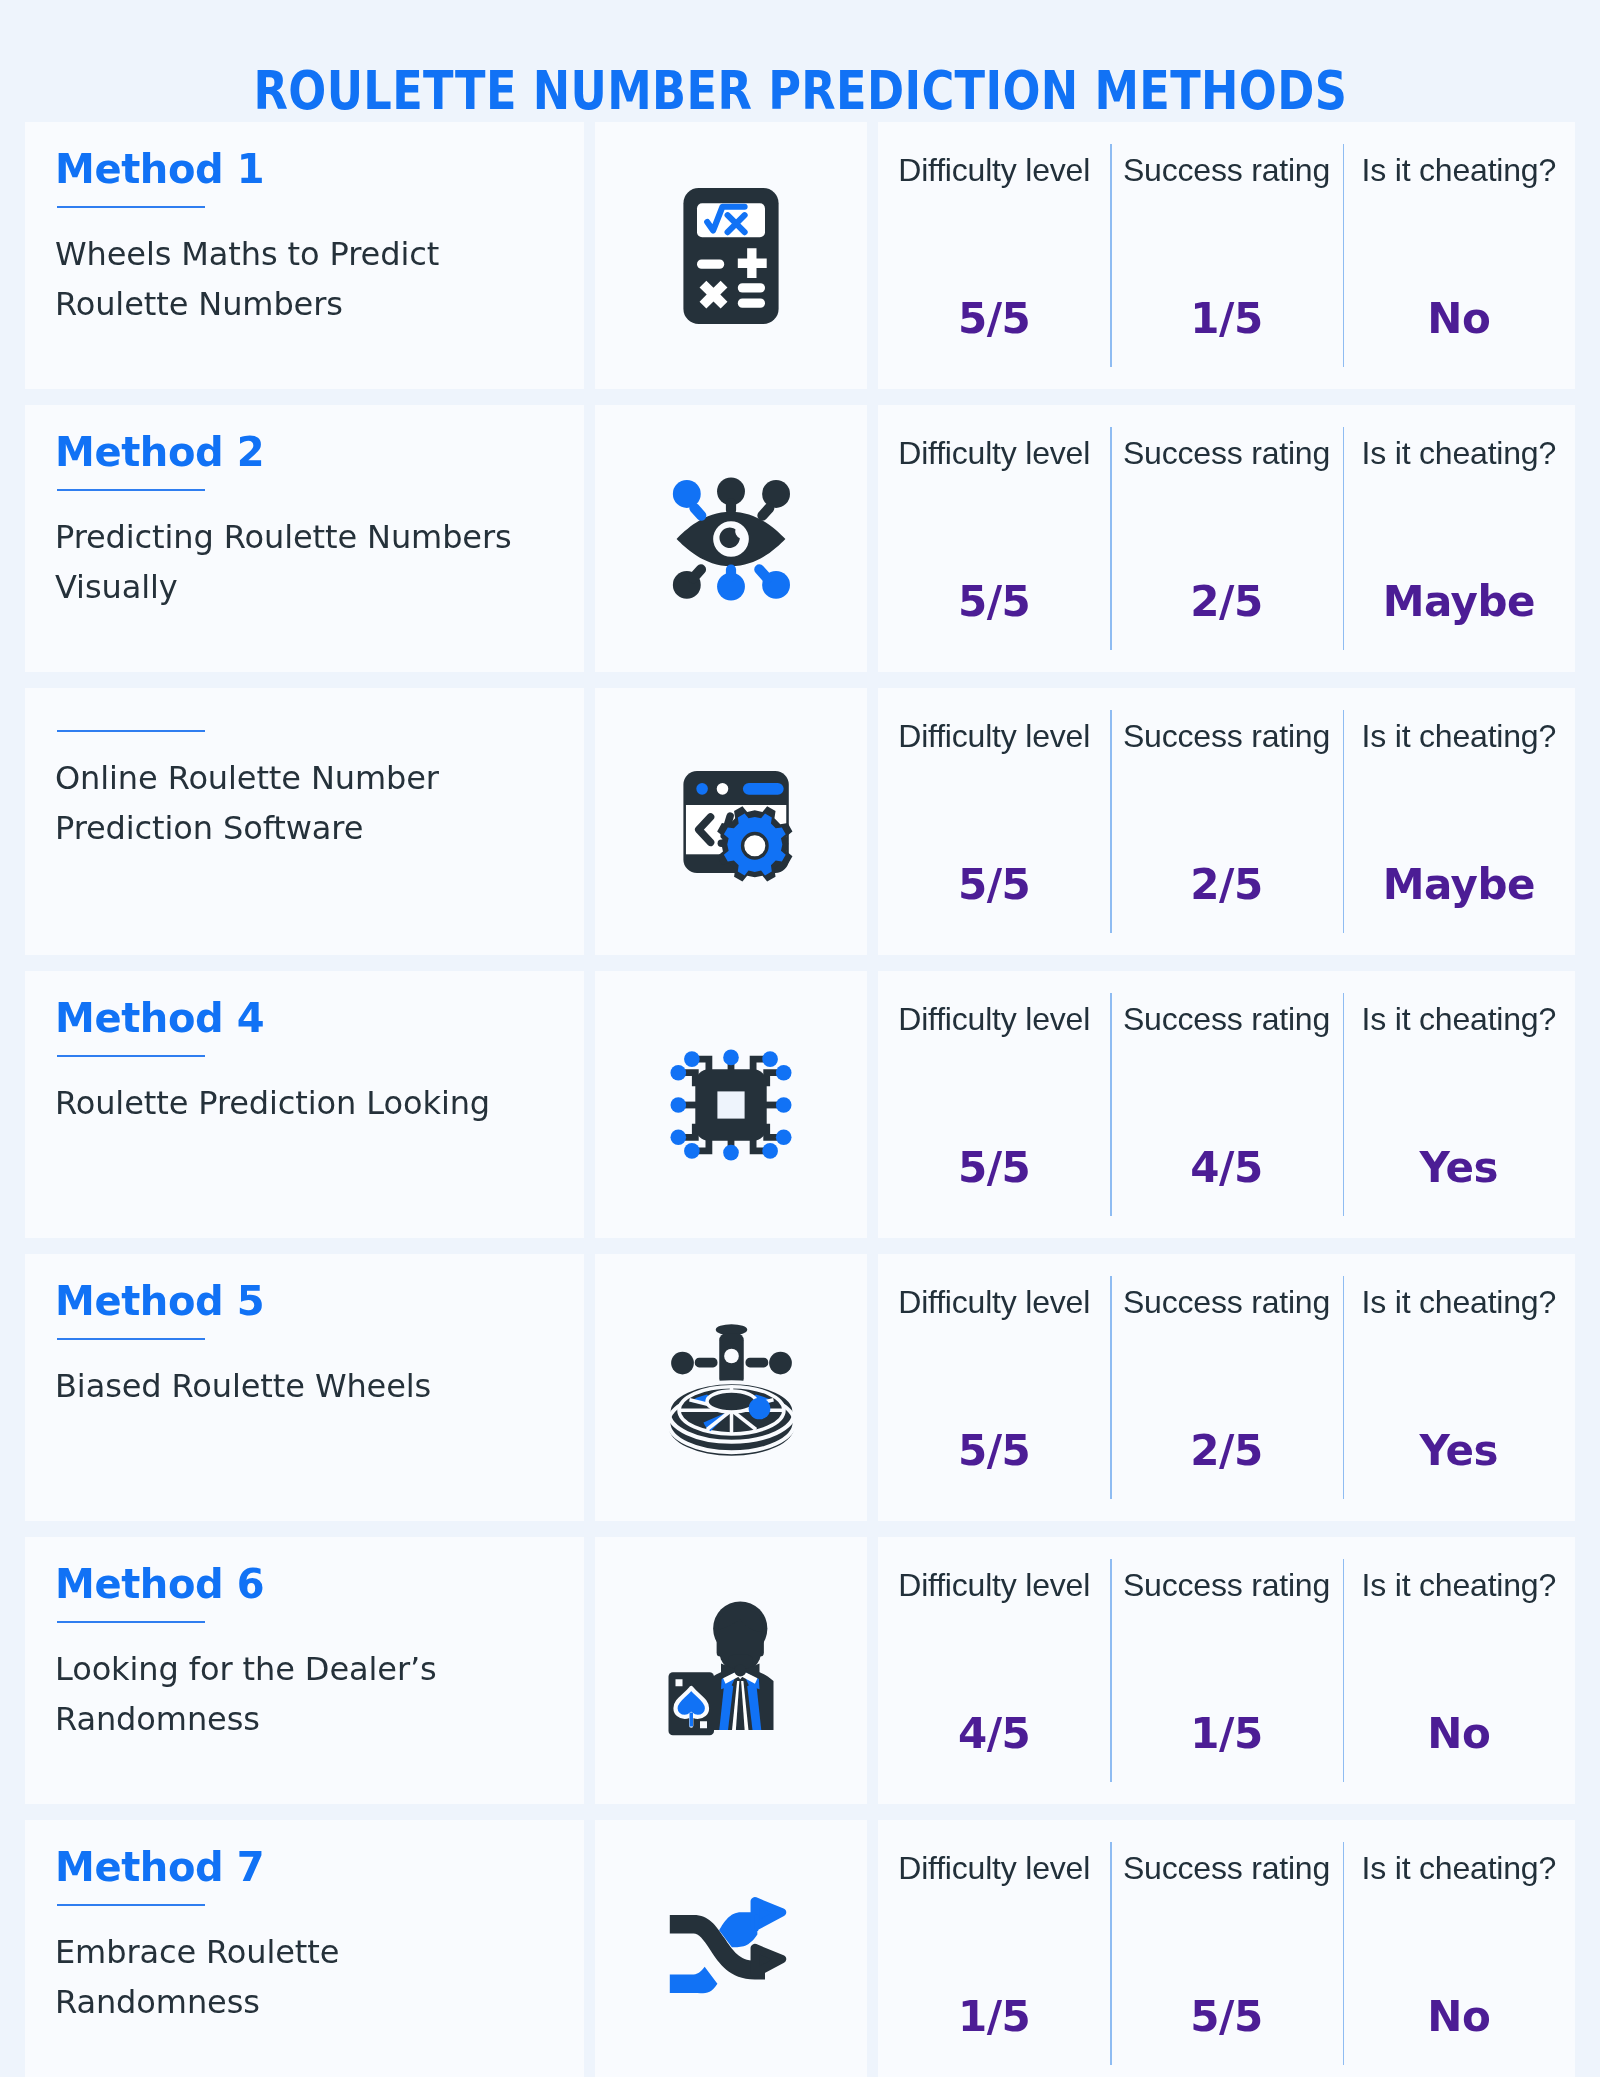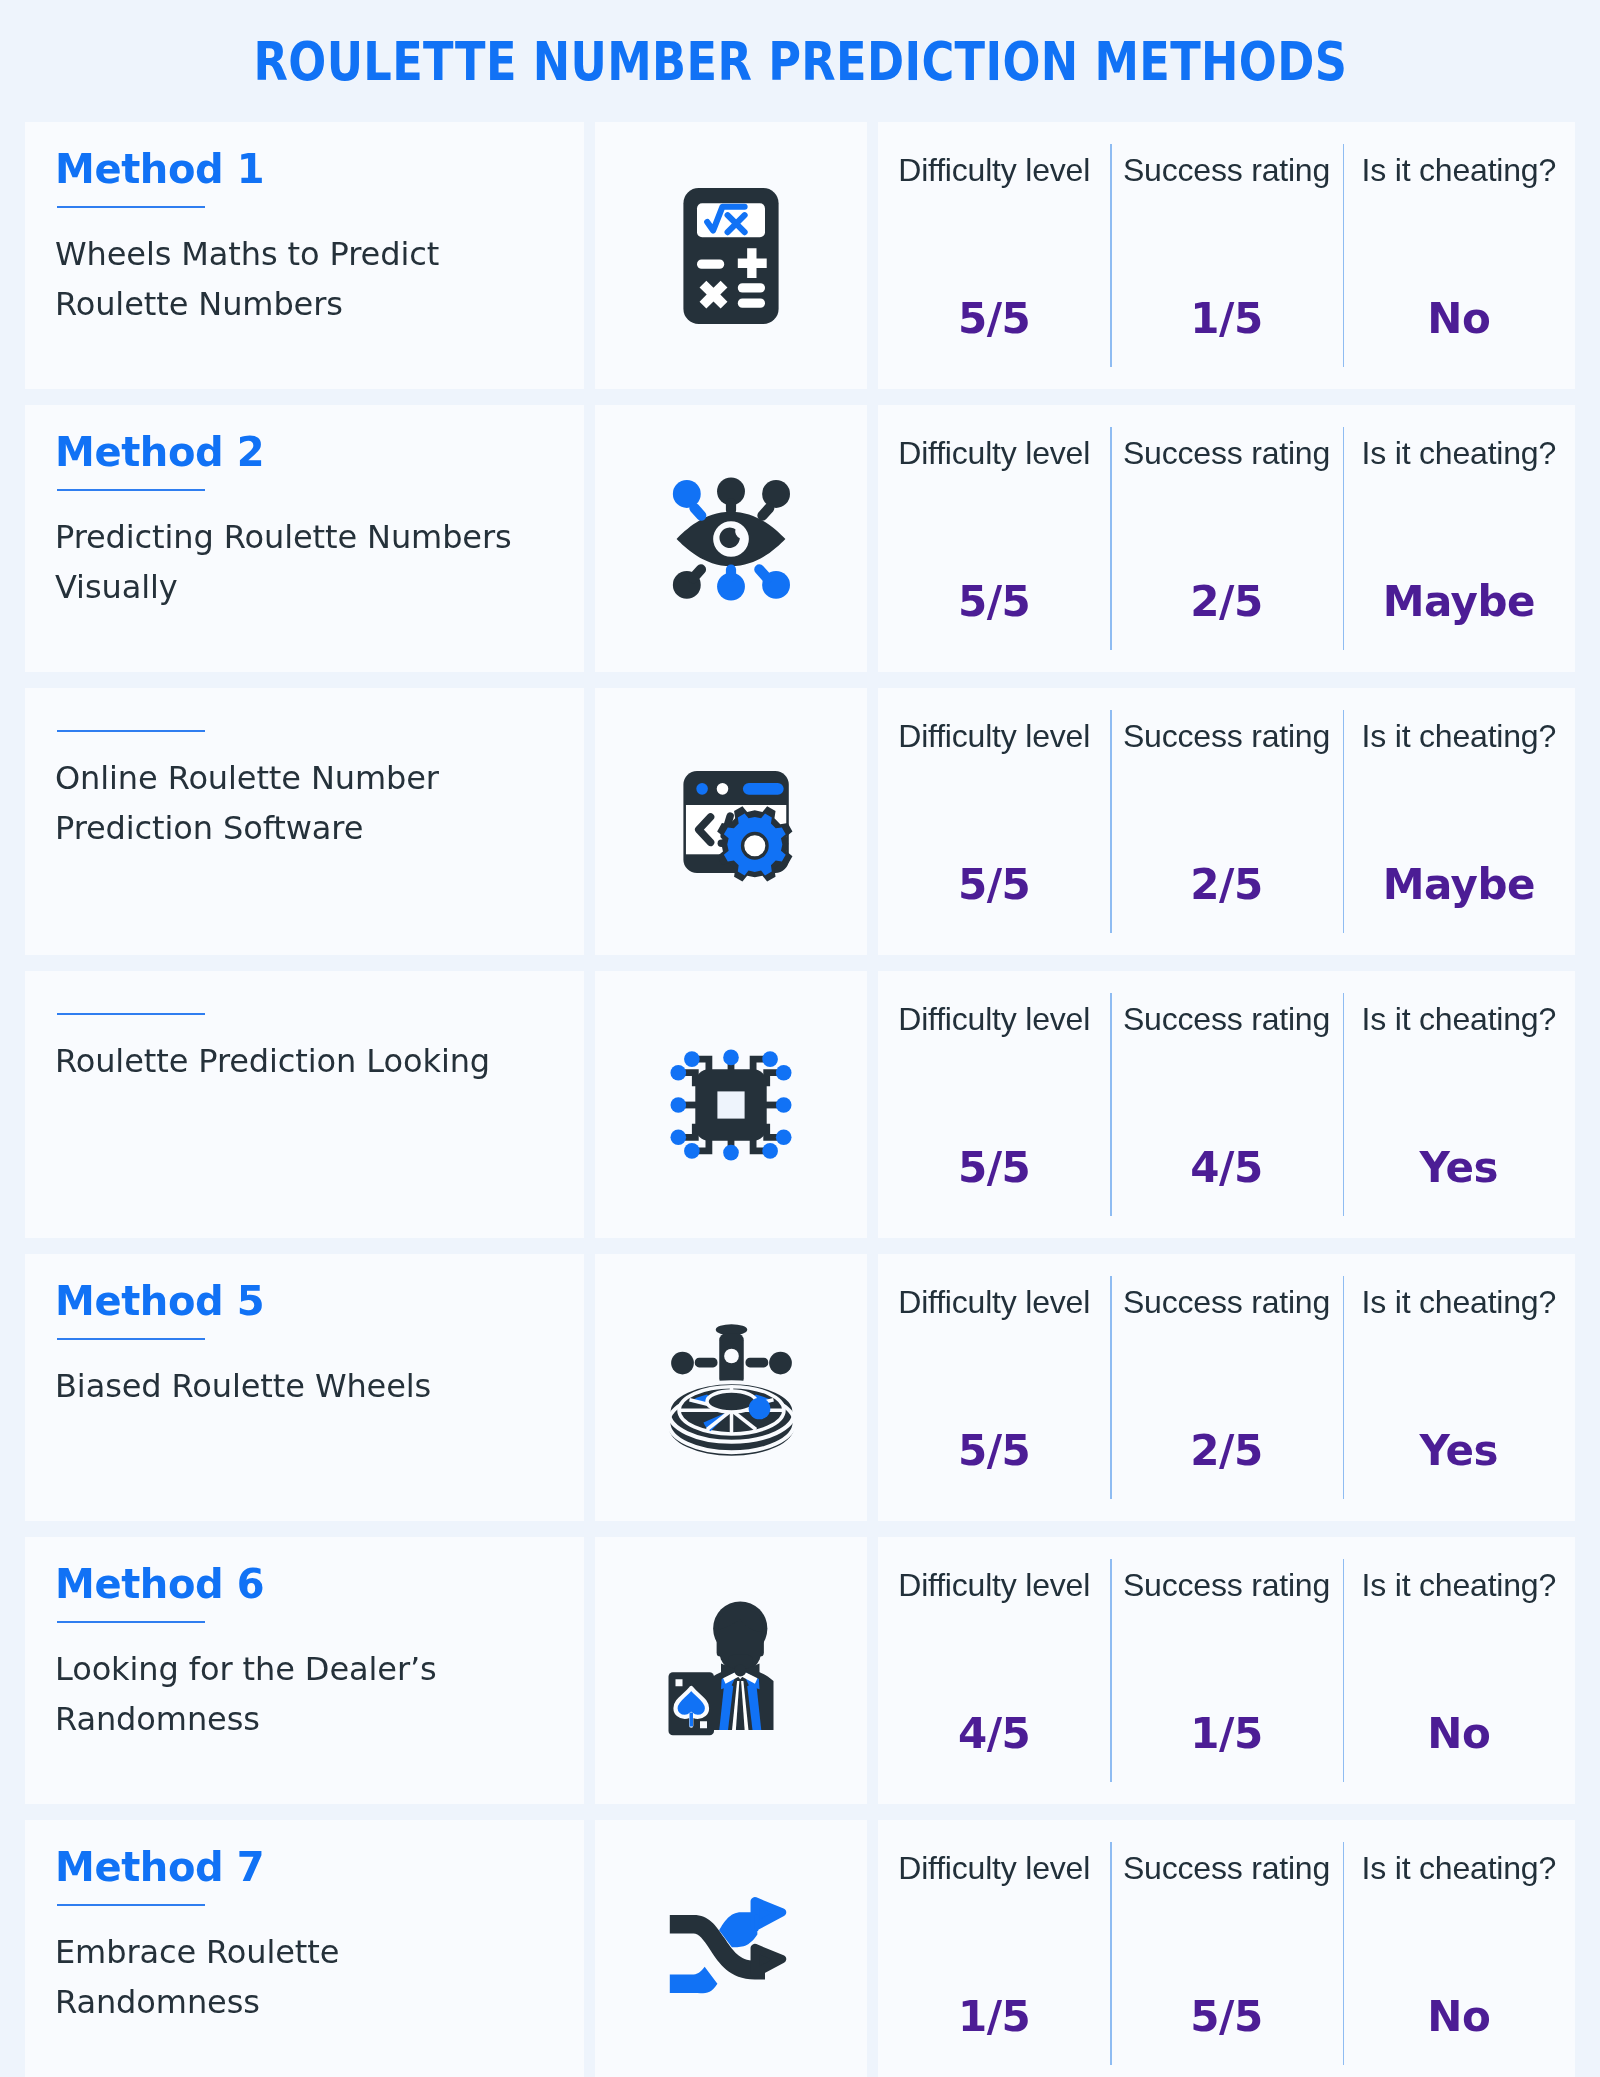--- a/index.html
+++ b/index.html
@@ -17,21 +17,21 @@
     height: 2077px;
     background: #eef4fc;
     position: relative;
     padding: 0 25px;
   }
 
   
   .title-wrap {
     height: 122px;
     display: flex;
-    align-items: center;
+    align-items: flex-end;
     justify-content: center;
   }
   .title {
     color: #1172f5;
     font-family: "Liberation Sans Narrow", "DejaVu Sans Condensed", "Liberation Sans", sans-serif;
     font-weight: 700;
     font-size: 54px;
     letter-spacing: 0.4px;
     text-transform: uppercase;
     transform: scaleX(0.92);
@@ -269,20 +269,21 @@
         </div>
         <div class="stat-col">
           <div class="stat-head">Is it cheating?</div>
           <div class="stat-value">Maybe</div>
         </div>
       </div>
     </div>
 
     <div class="row">
       <div class="panel panel-method">
+        <div class="method-label">Method 4</div>
         <div class="method-rule"></div>
         <div class="method-desc">Roulette Prediction Looking</div>
       </div>
       <div class="panel panel-icon">
         <svg class="icon-svg" width="170" height="170" viewBox="0 0 100 100">
           <g stroke="#25313a" stroke-width="4" fill="none">
             <path d="M27 23h10v12"></path>
               <path d="M73 23H63v12"></path>
             <path d="M19 31h10v8"></path>
               <path d="M81 31H71v8"></path>

